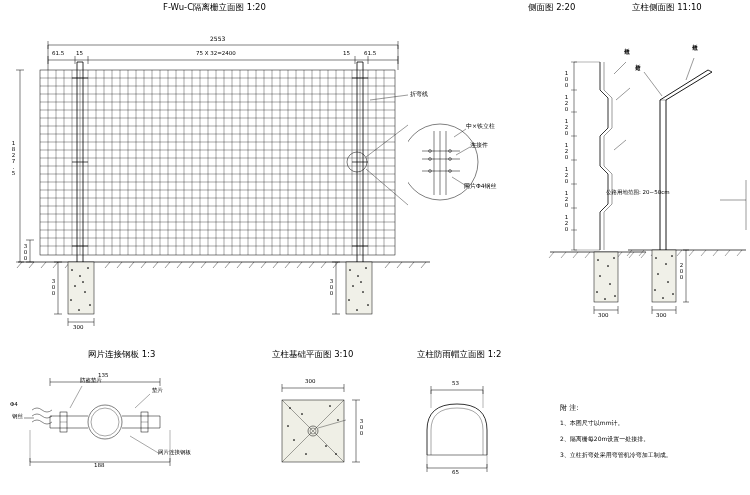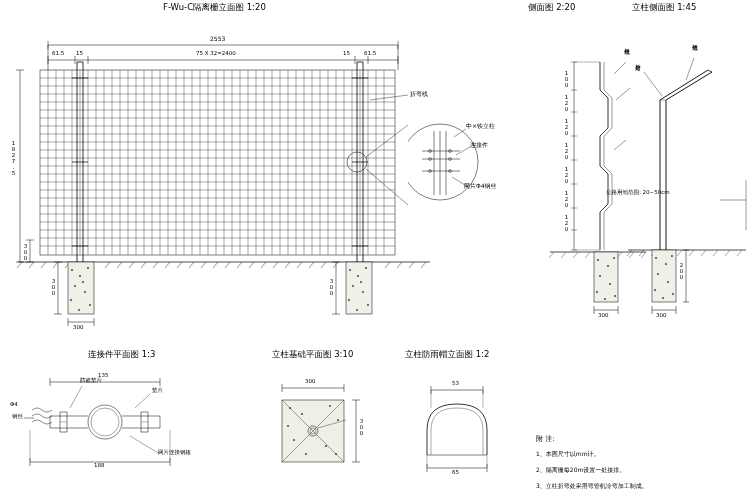--- a/index.html
+++ b/index.html
@@ -359,21 +359,21 @@
       </g>
       <line x1="32" y1="310" x2="56" y2="310"></line>
       <line x1="32" y1="306" x2="32" y2="314"></line>
       <line x1="56" y1="306" x2="56" y2="314"></line>
 
       <line x1="66" y1="250" x2="66" y2="302"></line>
       <line x1="63" y1="250" x2="69" y2="250"></line>
       <line x1="63" y1="302" x2="69" y2="302"></line>
     </g>
   </svg>
-  <div class="t t9 ttl" style="left:12px;top:3px;">立柱侧面图  1:45</div>
+  <div class="t t9 ttl" style="left:12px;top:3px;">立柱侧面图  11:10</div>
   <div class="t t5 vert" style="left:72px;top:40px;">折弯线</div>
   <div class="t t5 vert" style="left:58px;top:262px;">200</div>
   <div class="t t5" style="left:36px;top:313px;">300</div>
   <div class="t t5" style="left:-14px;top:190px;">公路用地范围: 20~50cm</div>
 </div>
 
 <div class="abs" style="left:10px;top:350px;width:230px;height:145px;">
   <svg width="230" height="145" viewBox="0 0 230 145">
     <g stroke="#000" fill="none" stroke-width="0.5">
 
@@ -412,21 +412,21 @@
 
       <line x1="20" y1="112" x2="160" y2="112"></line>
       <line x1="20" y1="108" x2="20" y2="116"></line>
       <line x1="160" y1="108" x2="160" y2="116"></line>
       <g stroke-width="0.3">
         <line x1="20" y1="80" x2="20" y2="112"></line>
         <line x1="160" y1="80" x2="160" y2="112"></line>
       </g>
     </g>
   </svg>
-  <div class="t t9 ttl" style="left:78px;top:0px;">连接件平面图   1:3</div>
+  <div class="t t9 ttl" style="left:78px;top:0px;">网片连接钢板   1:3</div>
   <div class="t t5" style="left:88px;top:23px;">135</div>
   <div class="t t5" style="left:84px;top:113px;">188</div>
   <div class="t t5" style="left:0px;top:52px;">Φ4</div>
   <div class="t t5" style="left:2px;top:64px;">钢丝</div>
   <div class="t t5" style="left:70px;top:28px;">防盗垫片</div>
   <div class="t t5" style="left:142px;top:38px;">垫片</div>
   <div class="t t5" style="left:148px;top:100px;">网片连接钢板</div>
 </div>
 
 <div class="abs" style="left:250px;top:350px;width:145px;height:145px;">
@@ -482,23 +482,23 @@
 
       <line x1="22" y1="118" x2="82" y2="118"></line>
       <line x1="22" y1="114" x2="22" y2="122"></line>
       <line x1="82" y1="114" x2="82" y2="122"></line>
       <g stroke-width="0.3">
         <line x1="22" y1="105" x2="22" y2="118"></line>
         <line x1="82" y1="105" x2="82" y2="118"></line>
       </g>
     </g>
   </svg>
-  <div class="t t9 ttl" style="left:0px;top:0px;">立柱防雨帽立面图   1:2</div>
+  <div class="t t9 ttl" style="left:12px;top:0px;">立柱防雨帽立面图   1:2</div>
   <div class="t t5" style="left:47px;top:31px;">53</div>
   <div class="t t5" style="left:47px;top:120px;">65</div>
 </div>
 
-<div class="abs" style="left:536px;top:405px;width:185px;margin-top:31px;">
+<div class="abs" style="left:560px;top:405px;width:185px;">
   <div class="t t7" style="position:relative;left:0;top:0;">附  注:</div>
   <div class="t t6" style="position:relative;left:0;top:8px;">1、本图尺寸以mm计。</div>
   <div class="t t6" style="position:relative;left:0;top:18px;">2、隔离栅每20m设置一处接排。</div>
   <div class="t t6" style="position:relative;left:0;top:28px;">3、立柱折弯处采用弯管机冷弯加工制成。</div>
 </div>
 
 </body></html>

